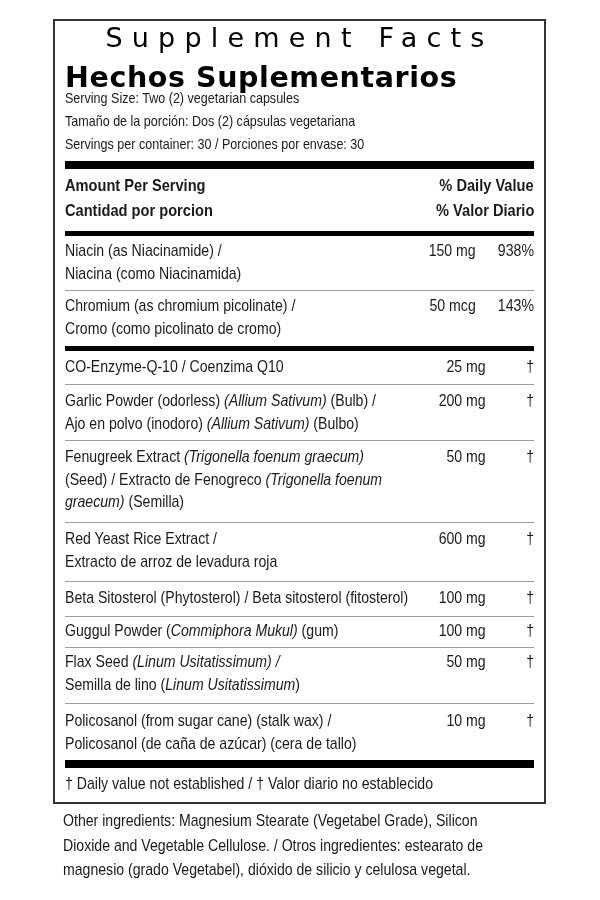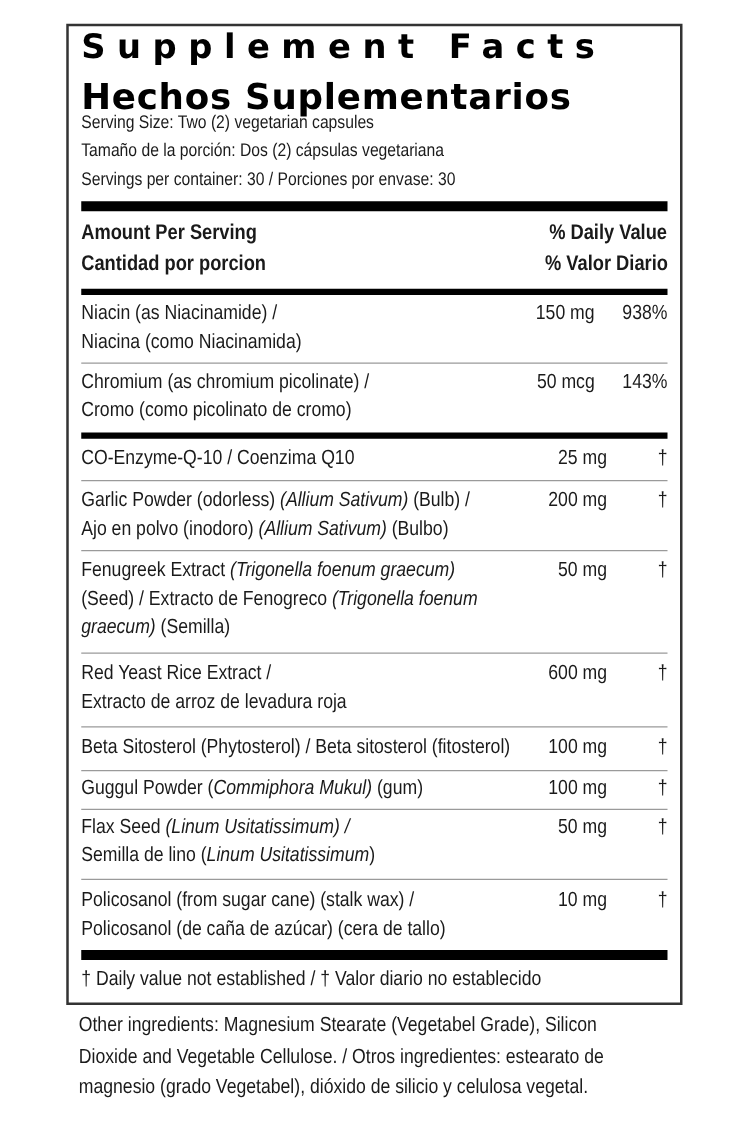--- a/index.html
+++ b/index.html
@@ -2,22 +2,22 @@
 <html><head>
 <meta charset="utf-8">
 <style>
   html, body { margin:0; padding:0; background:#fff; }
   body { width:600px; height:900px; position:relative; overflow:hidden;
          font-family:"Liberation Sans", sans-serif; color:#1a1a1a; }
   .panel { position:absolute; left:53px; top:19px; width:489px; height:781px;
            border:2px solid #333; box-sizing:content-box; }
   .inner { position:absolute; left:10px; right:10px; top:0; }
   .title1 { position:absolute; left:0; right:0; top:2px; height:30px;
-            font-family:"DejaVu Sans", sans-serif; font-weight:bold; font-size:27px;
-            letter-spacing:9.2px; line-height:30px; white-space:nowrap; color:#000; }
+            font-family:"DejaVu Sans", sans-serif; font-weight:normal; font-size:27px;
+            letter-spacing:9.2px; line-height:30px; white-space:nowrap; color:#000;text-align:center; }
   .title2 { position:absolute; left:0; right:0; top:40px; height:34px;
             font-family:"DejaVu Sans", sans-serif; font-weight:bold; font-size:28.5px;
             letter-spacing:0.6px; line-height:34px; white-space:nowrap; color:#000; }
   .sline { position:absolute; left:0; font-size:14.6px; line-height:20px; white-space:nowrap;
            transform:scaleX(0.86); transform-origin:left; }
   .bar { position:absolute; left:0; right:0; background:#000; }
   .thin { position:absolute; left:0; right:0; height:1px; background:#9a9a9a; }
   .hdr { position:absolute; font-weight:bold; font-size:17px; line-height:25px; white-space:nowrap;
          transform:scaleX(0.86); }
   .hdr.left { left:0; transform-origin:left; }

